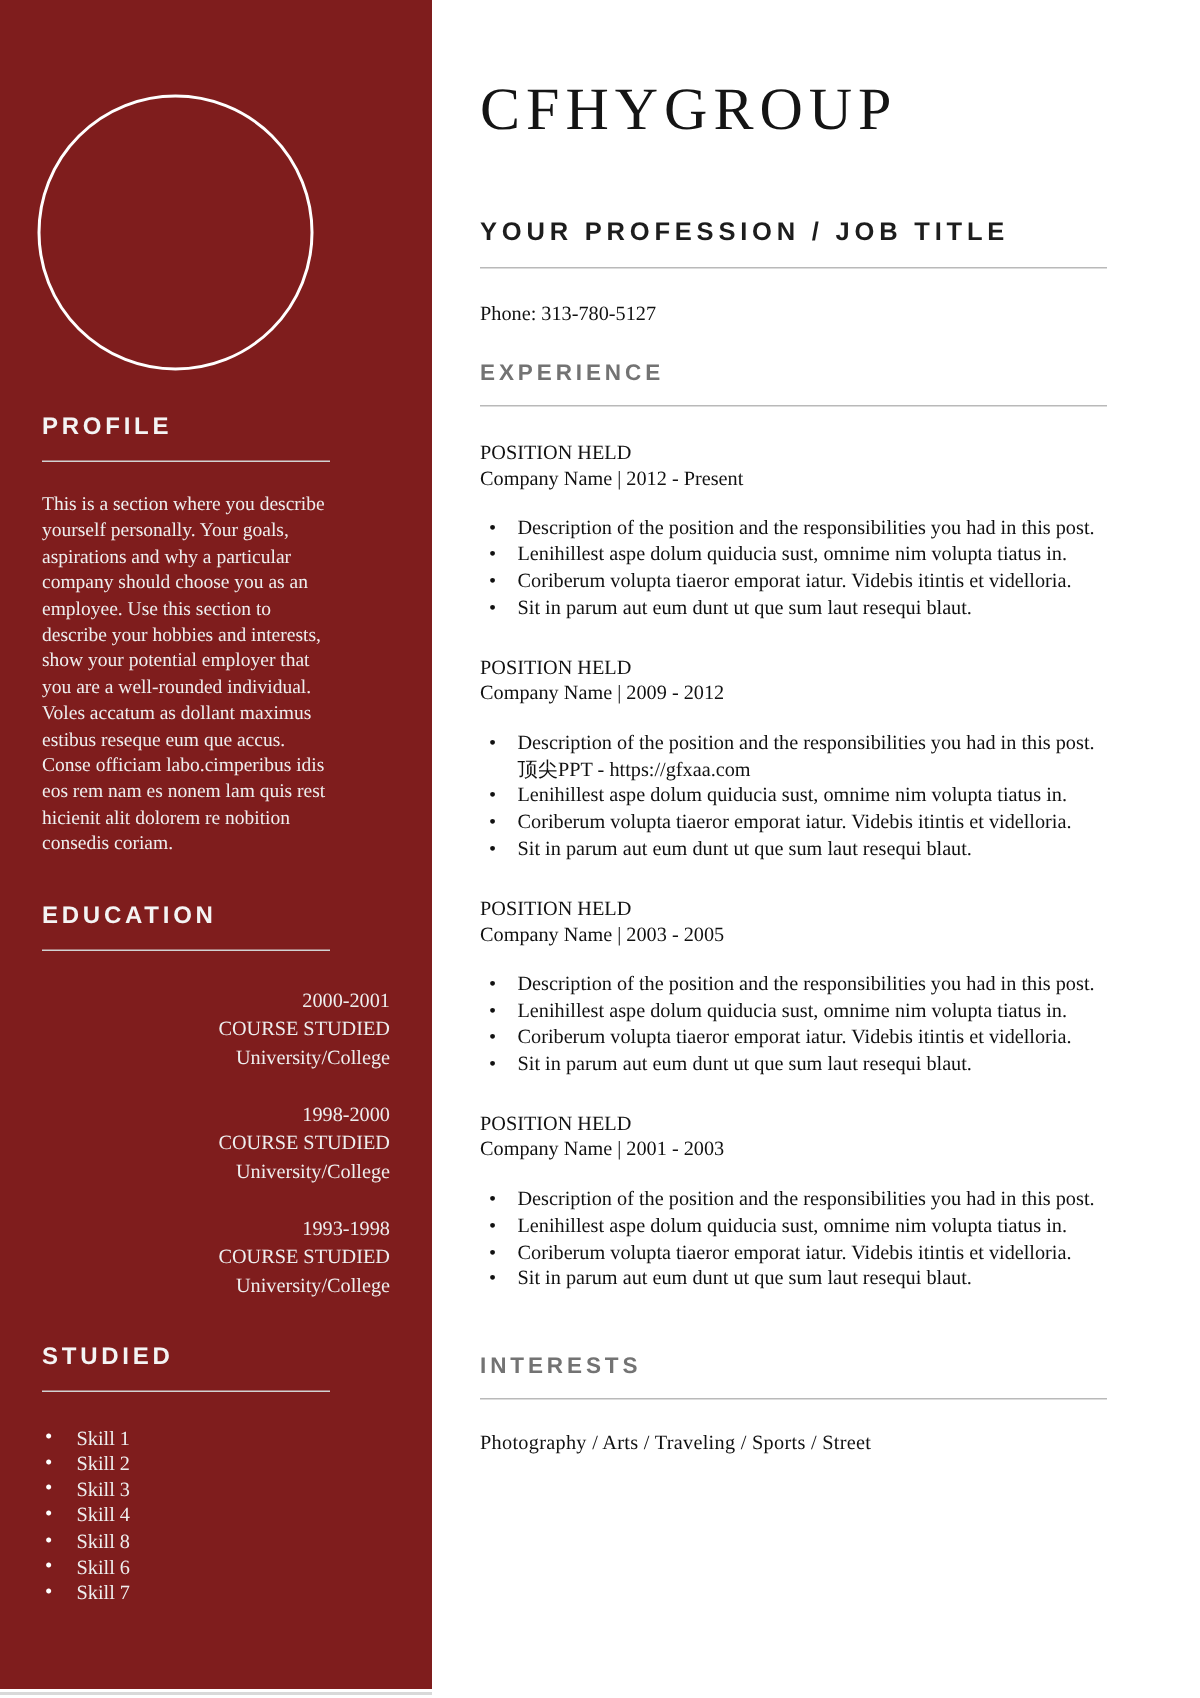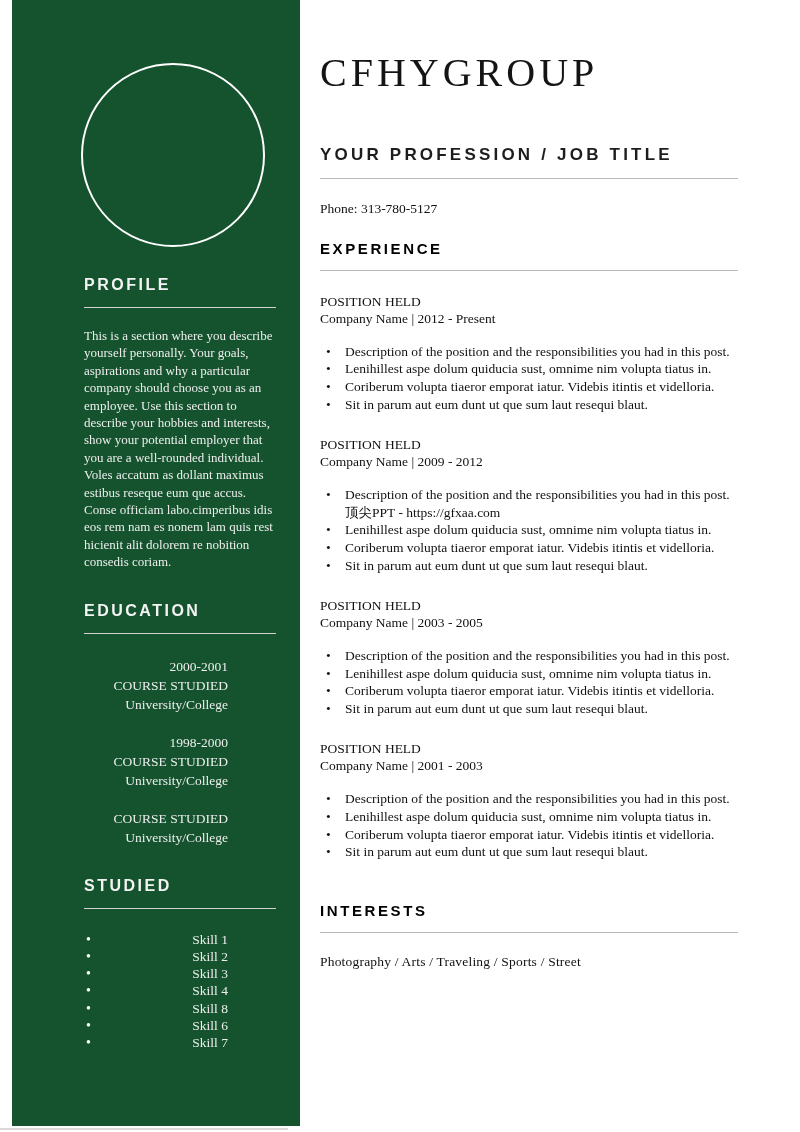--- a/index.html
+++ b/index.html
@@ -9,24 +9,23 @@
     width:800px; height:1132px;
     background:#ffffff;
     font-family:"Liberation Serif", serif;
     color:#1a1a1a;
     overflow:hidden;
   }
   
   .sidebar {
     position:absolute; left:0; top:0;
     width:288px; height:1126px;
-    background:#14532d;
+    background:#7f1d1d;
     color:#ececec;
-    padding:0 72px;
-    margin-left:12px;
+    padding:0 28px;
   }
   .sidebar-bottom-edge {
     position:absolute; left:0; top:1128px;
     width:288px; height:2px;
     background:#d9d9d9;
   }
   .photo-circle {
     margin-top:63px;
     margin-left:-3px;
     width:184px; height:184px;
@@ -57,21 +56,20 @@
   .edu-list { margin-top:23px; }
   .edu-entry { margin-bottom:19px; font-size:13.5px; line-height:19px; color:#eeeeee;text-align:right; }
   .skills-section { margin-top:30px; }
   .skills-list { margin-top:22px; list-style:none; }
   .skill-item {
     position:relative;
     padding-left:23px;
     font-size:13.5px;
     line-height:17.2px;
     color:#eeeeee;
-    text-align:right;
   }
   .skill-item::before {
     content:"•";
     position:absolute; left:2px; top:0;
     font-size:14px; color:#ffffff;
   }
   
   .main {
     position:absolute; left:288px; top:0;
     width:512px; height:1132px;
@@ -93,21 +91,21 @@
     letter-spacing:3.2px;
     color:#1d1d1d;
   }
   .main-rule { margin-top:13px; border-top:1px solid #b9b9b9; width:418px; }
   .contact-block { margin-top:21px; font-size:13.5px; line-height:18.6px; color:#111111; }
   .section-heading {
     font-family:"Liberation Sans", sans-serif;
     font-weight:700;
     font-size:15px;
     letter-spacing:2.6px;
-    color:#000000;
+    color:#737373;
   }
   .experience-heading { margin-top:21px; }
   .jobs { margin-top:0; }
   .job { margin-top:22px; }
   .job-title { font-size:13.5px; line-height:17.5px; color:#111111; }
   .job-company { font-size:13.5px; line-height:17.5px; color:#111111; }
   .job-bullets { margin-top:15px; list-style:none; }
   .job-bullet {
     position:relative;
     padding-left:25px;
@@ -145,20 +143,21 @@
             <div class="edu-years">2000-2001</div>
             <div class="edu-course">COURSE STUDIED</div>
             <div class="edu-school">University/College</div>
           </div>
           <div class="edu-entry">
             <div class="edu-years">1998-2000</div>
             <div class="edu-course">COURSE STUDIED</div>
             <div class="edu-school">University/College</div>
           </div>
           <div class="edu-entry">
+            <div class="edu-years">1993-1998</div>
             <div class="edu-course">COURSE STUDIED</div>
             <div class="edu-school">University/College</div>
           </div>
         </div>
     </section>
 
     <section class="skills-section">
       <h2 class="side-heading">STUDIED</h2>
       <div class="side-rule"></div>
       <ul class="skills-list" id="skills-list">

